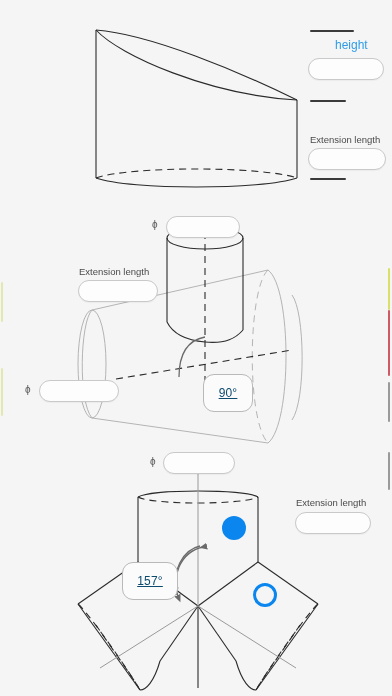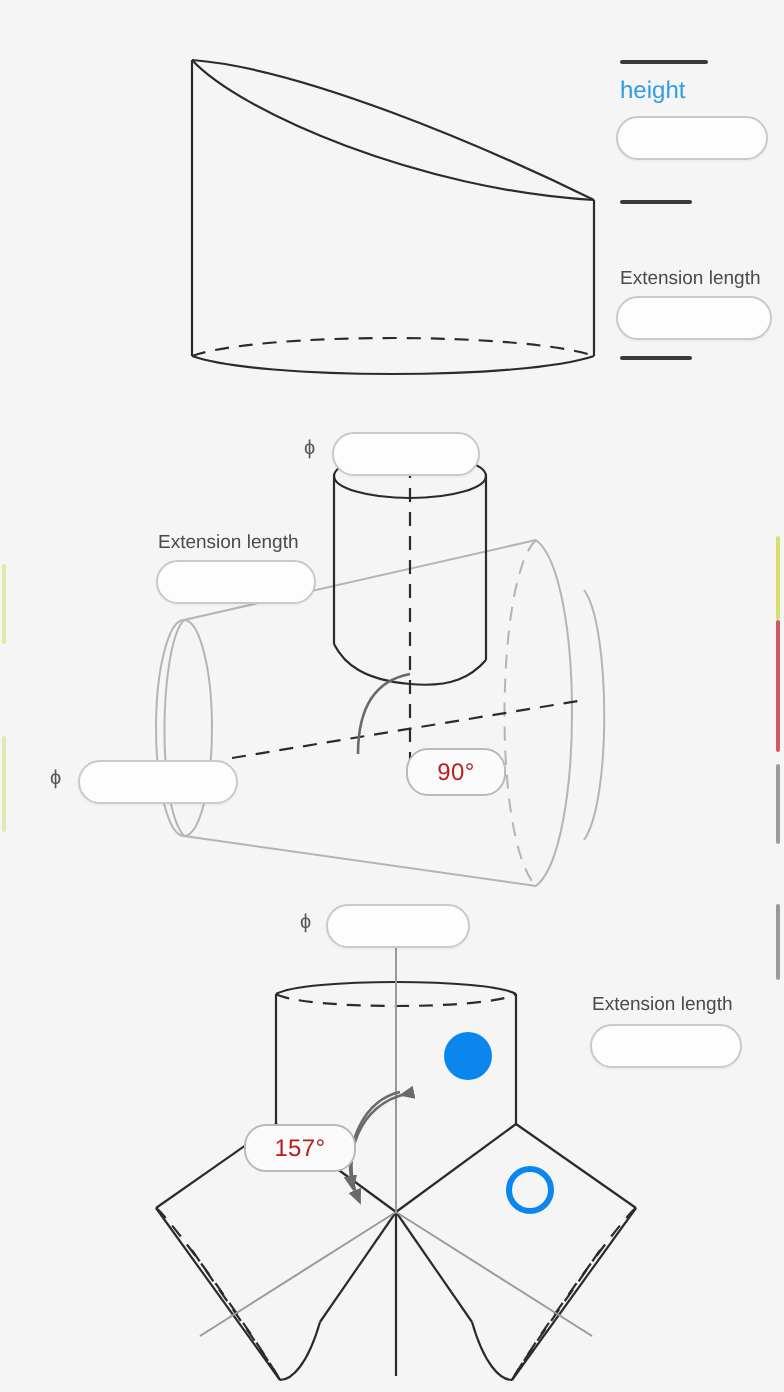--- a/index.html
+++ b/index.html
@@ -34,37 +34,38 @@
     padding:0;margin:0;
     border-radius:11px;
   }
 
   
   .badge{
     position:absolute;
     background:#fbfbfb;
     border:1px solid #b9b9b9;
     border-radius:11px;
-    height:24px;
+    height:38px;
     display:flex;align-items:center;justify-content:center;
-    font-size:12px;color:#b91c1c;
+    font-size:12px;color:#0c4a6e;
     box-sizing:border-box;
     padding:0 9px;
     letter-spacing:0.2px;
+    text-decoration:underline;
   }
 
   
   .lbl{
     position:absolute;
     font-size:9.5px;
     color:#4a4a4a;
     white-space:nowrap;
     line-height:12px;
   }
-  .lbl.accent{color:#2f9ce8;font-size:12px;line-height:14px;}
+  .lbl.accent{color:#2f9ce8;font-size:12px;line-height:14px;margin-left:25px;}
   .phi{
     position:absolute;
     font-size:10px;color:#555;
     line-height:12px;
   }
 
   
   .rule{
     position:absolute;
     height:2px;

